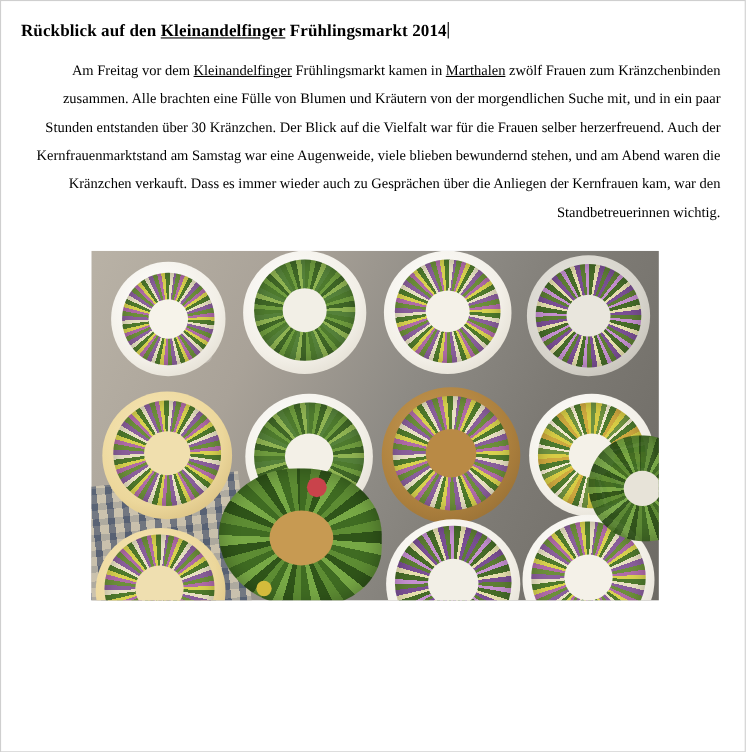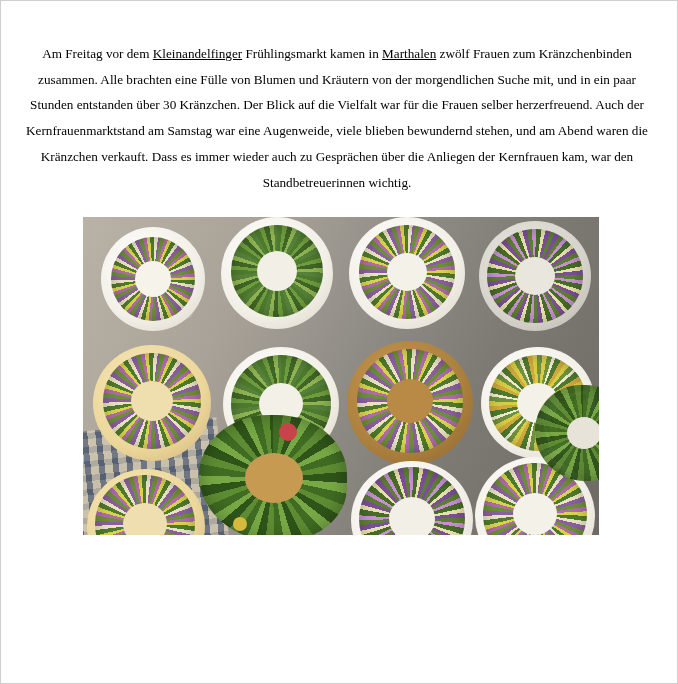--- a/index.html
+++ b/index.html
@@ -38,24 +38,24 @@
   }
   .caret {
     display: inline-block;
     width: 1px;
     height: 15px;
     background: #000;
     vertical-align: -2px;
     margin-left: 1px;
   }
   .body-block {
-    margin-top: 26px;
+    margin-top: 12px;
     font-size: 13.2px;
     line-height: 1.95;
-    text-align: center;
+    text-align: right;
   }
   .para {
     margin: 0 0 0 0;
   }
   .para + .para {
     margin-top: 0px;
   }
   .u {
     text-decoration: underline;
   }
@@ -152,20 +152,23 @@
     position: absolute;
     border-radius: 50%;
   }
 </style>
 </head>
 <body>
 
 <div class="page">
   <div class="content">
 
+    <h1 class="doc-title">
+      <span>Rückblick auf den </span><span class="underline">Kleinandelfinger</span><span> Frühlingsmarkt 2014</span><span class="caret"></span>
+    </h1>
 
     <div class="body-block">
 
       <p class="para">
         <span>Am Freitag vor dem </span><span class="u">Kleinandelfinger</span><span> Frühlingsmarkt kamen in </span><span class="u">Marthalen</span><span> zwölf Frauen zum Kränzchenbinden zusammen. Alle brachten eine Fülle von Blumen und Kräutern von der morgendlichen Suche mit, und in ein paar Stunden entstanden über 30 Kränzchen. Der Blick auf die Vielfalt war für die Frauen selber herzerfreuend.  Auch der Kernfrauenmarktstand am Samstag war eine Augenweide, viele blieben bewundernd stehen, und am Abend waren die Kränzchen verkauft. Dass es immer wieder auch zu Gesprächen über die Anliegen der Kernfrauen kam, war den Standbetreuerinnen wichtig.</span>
       </p>
 
 
     </div>
 

